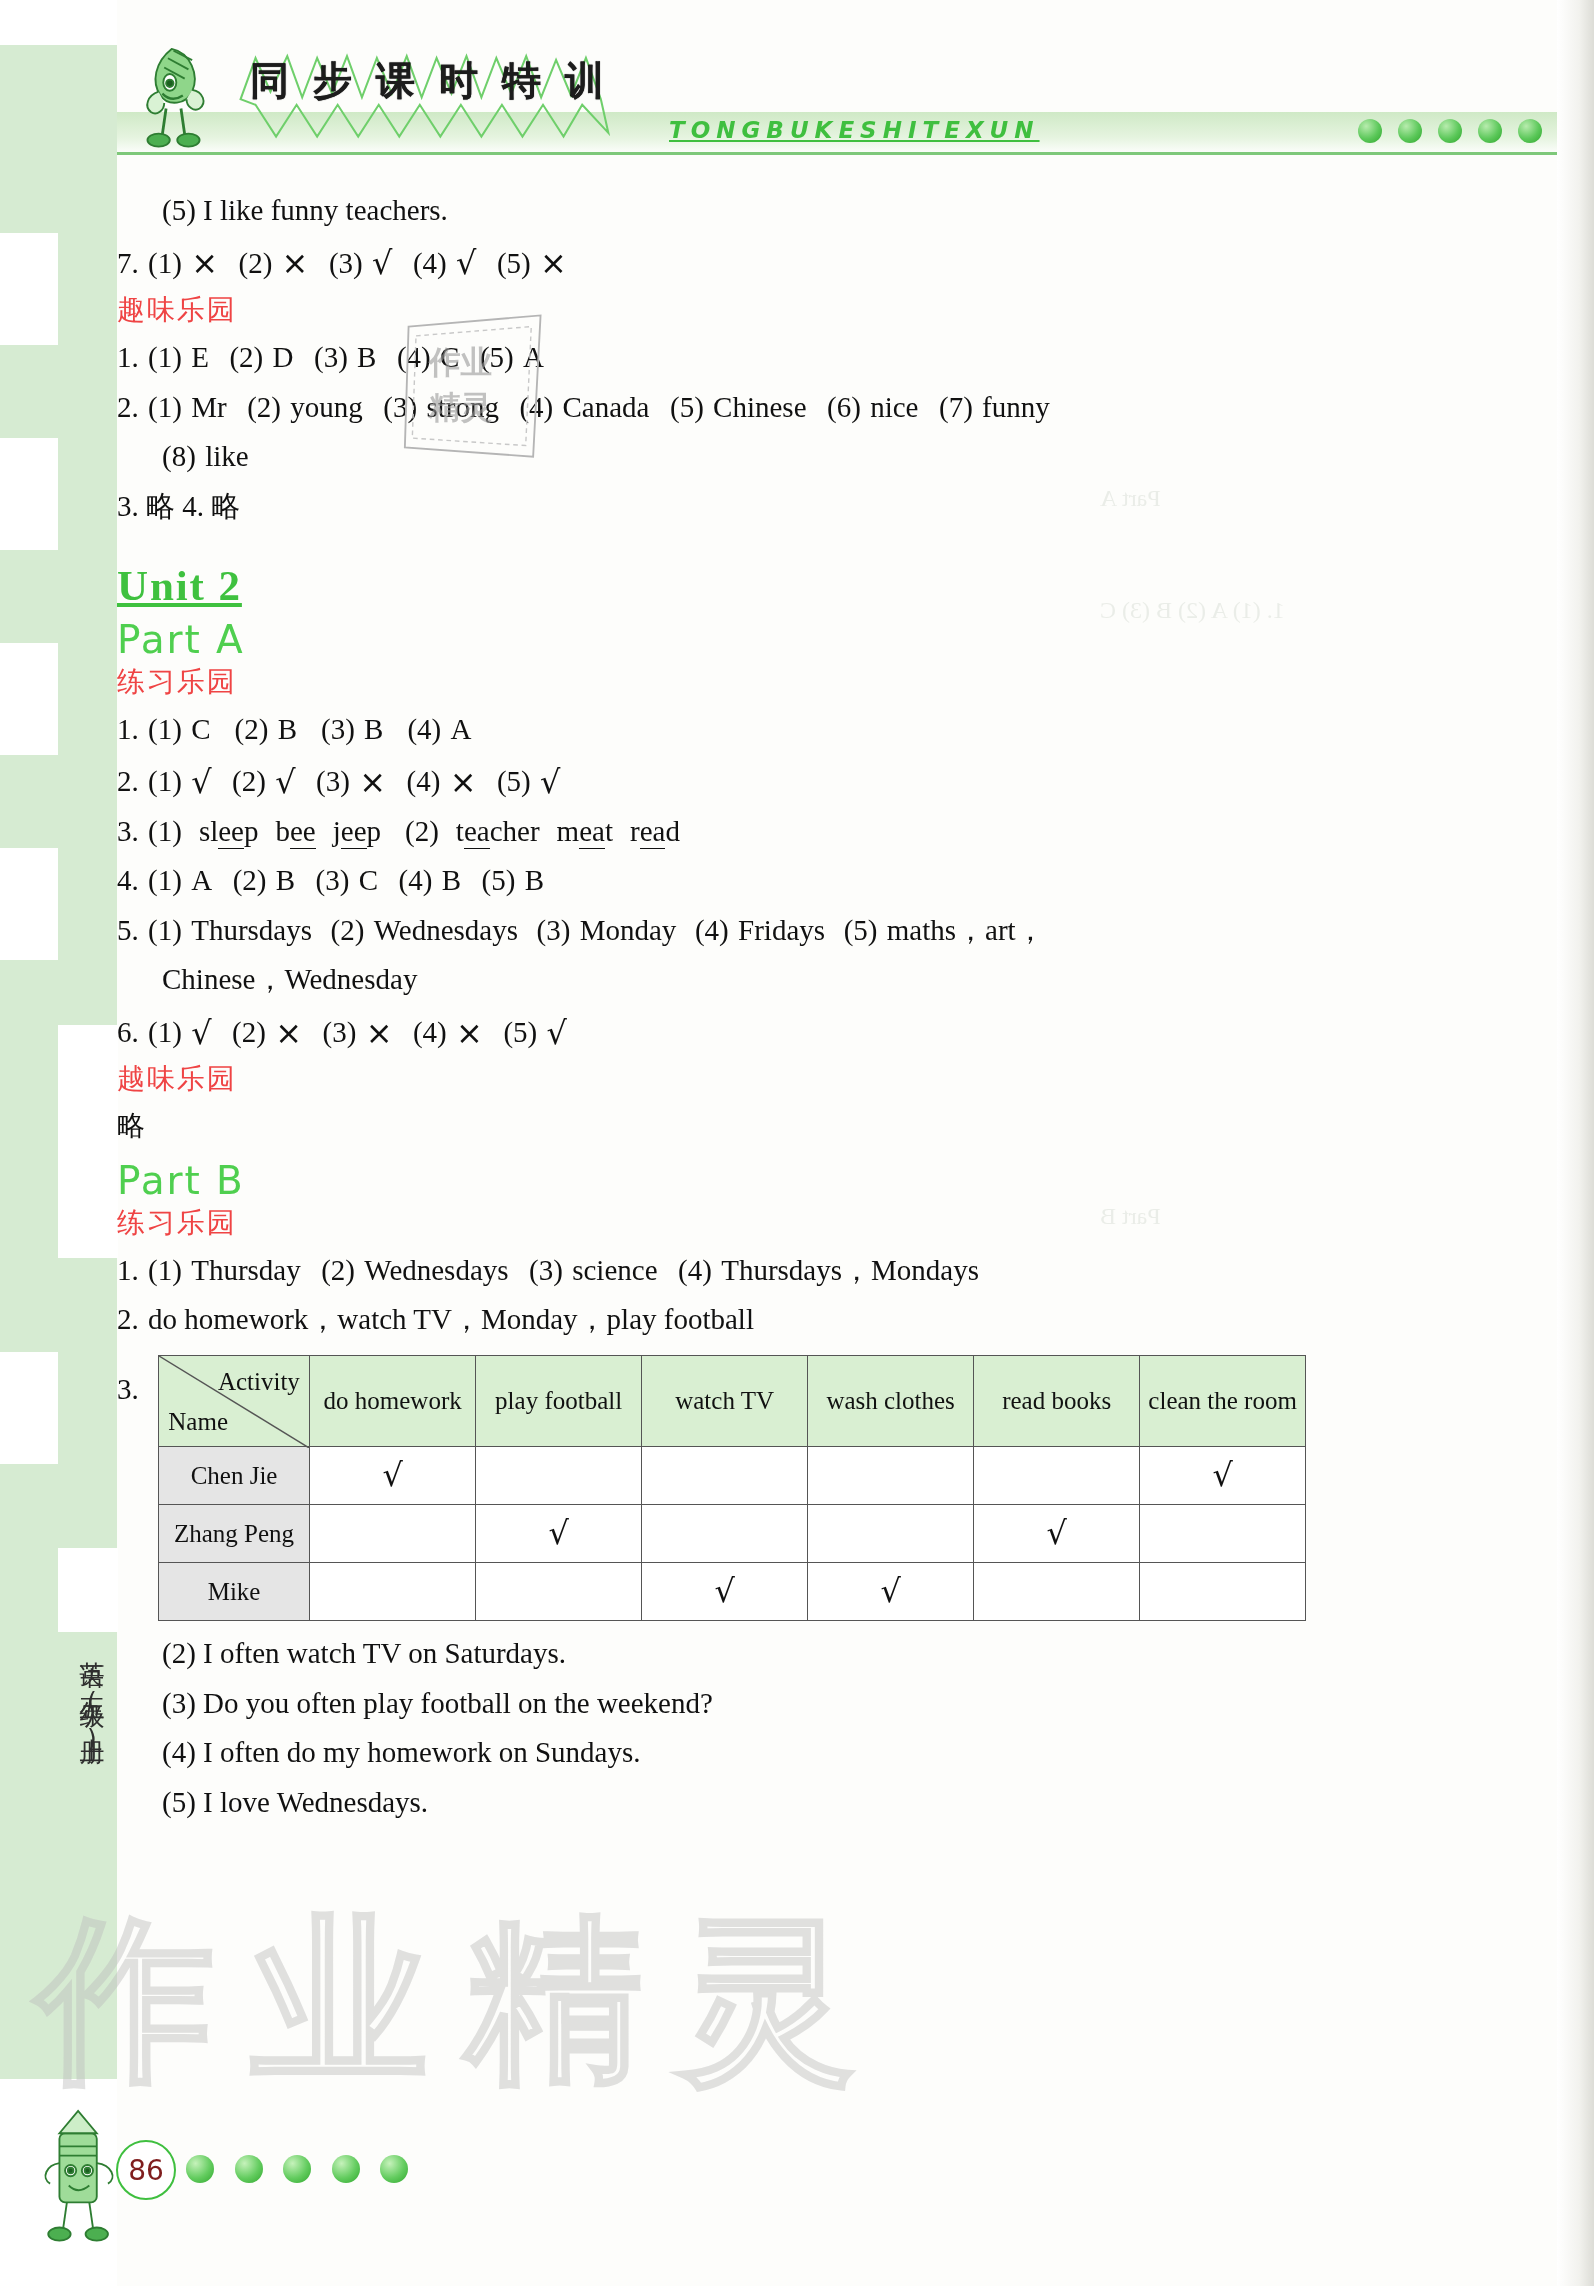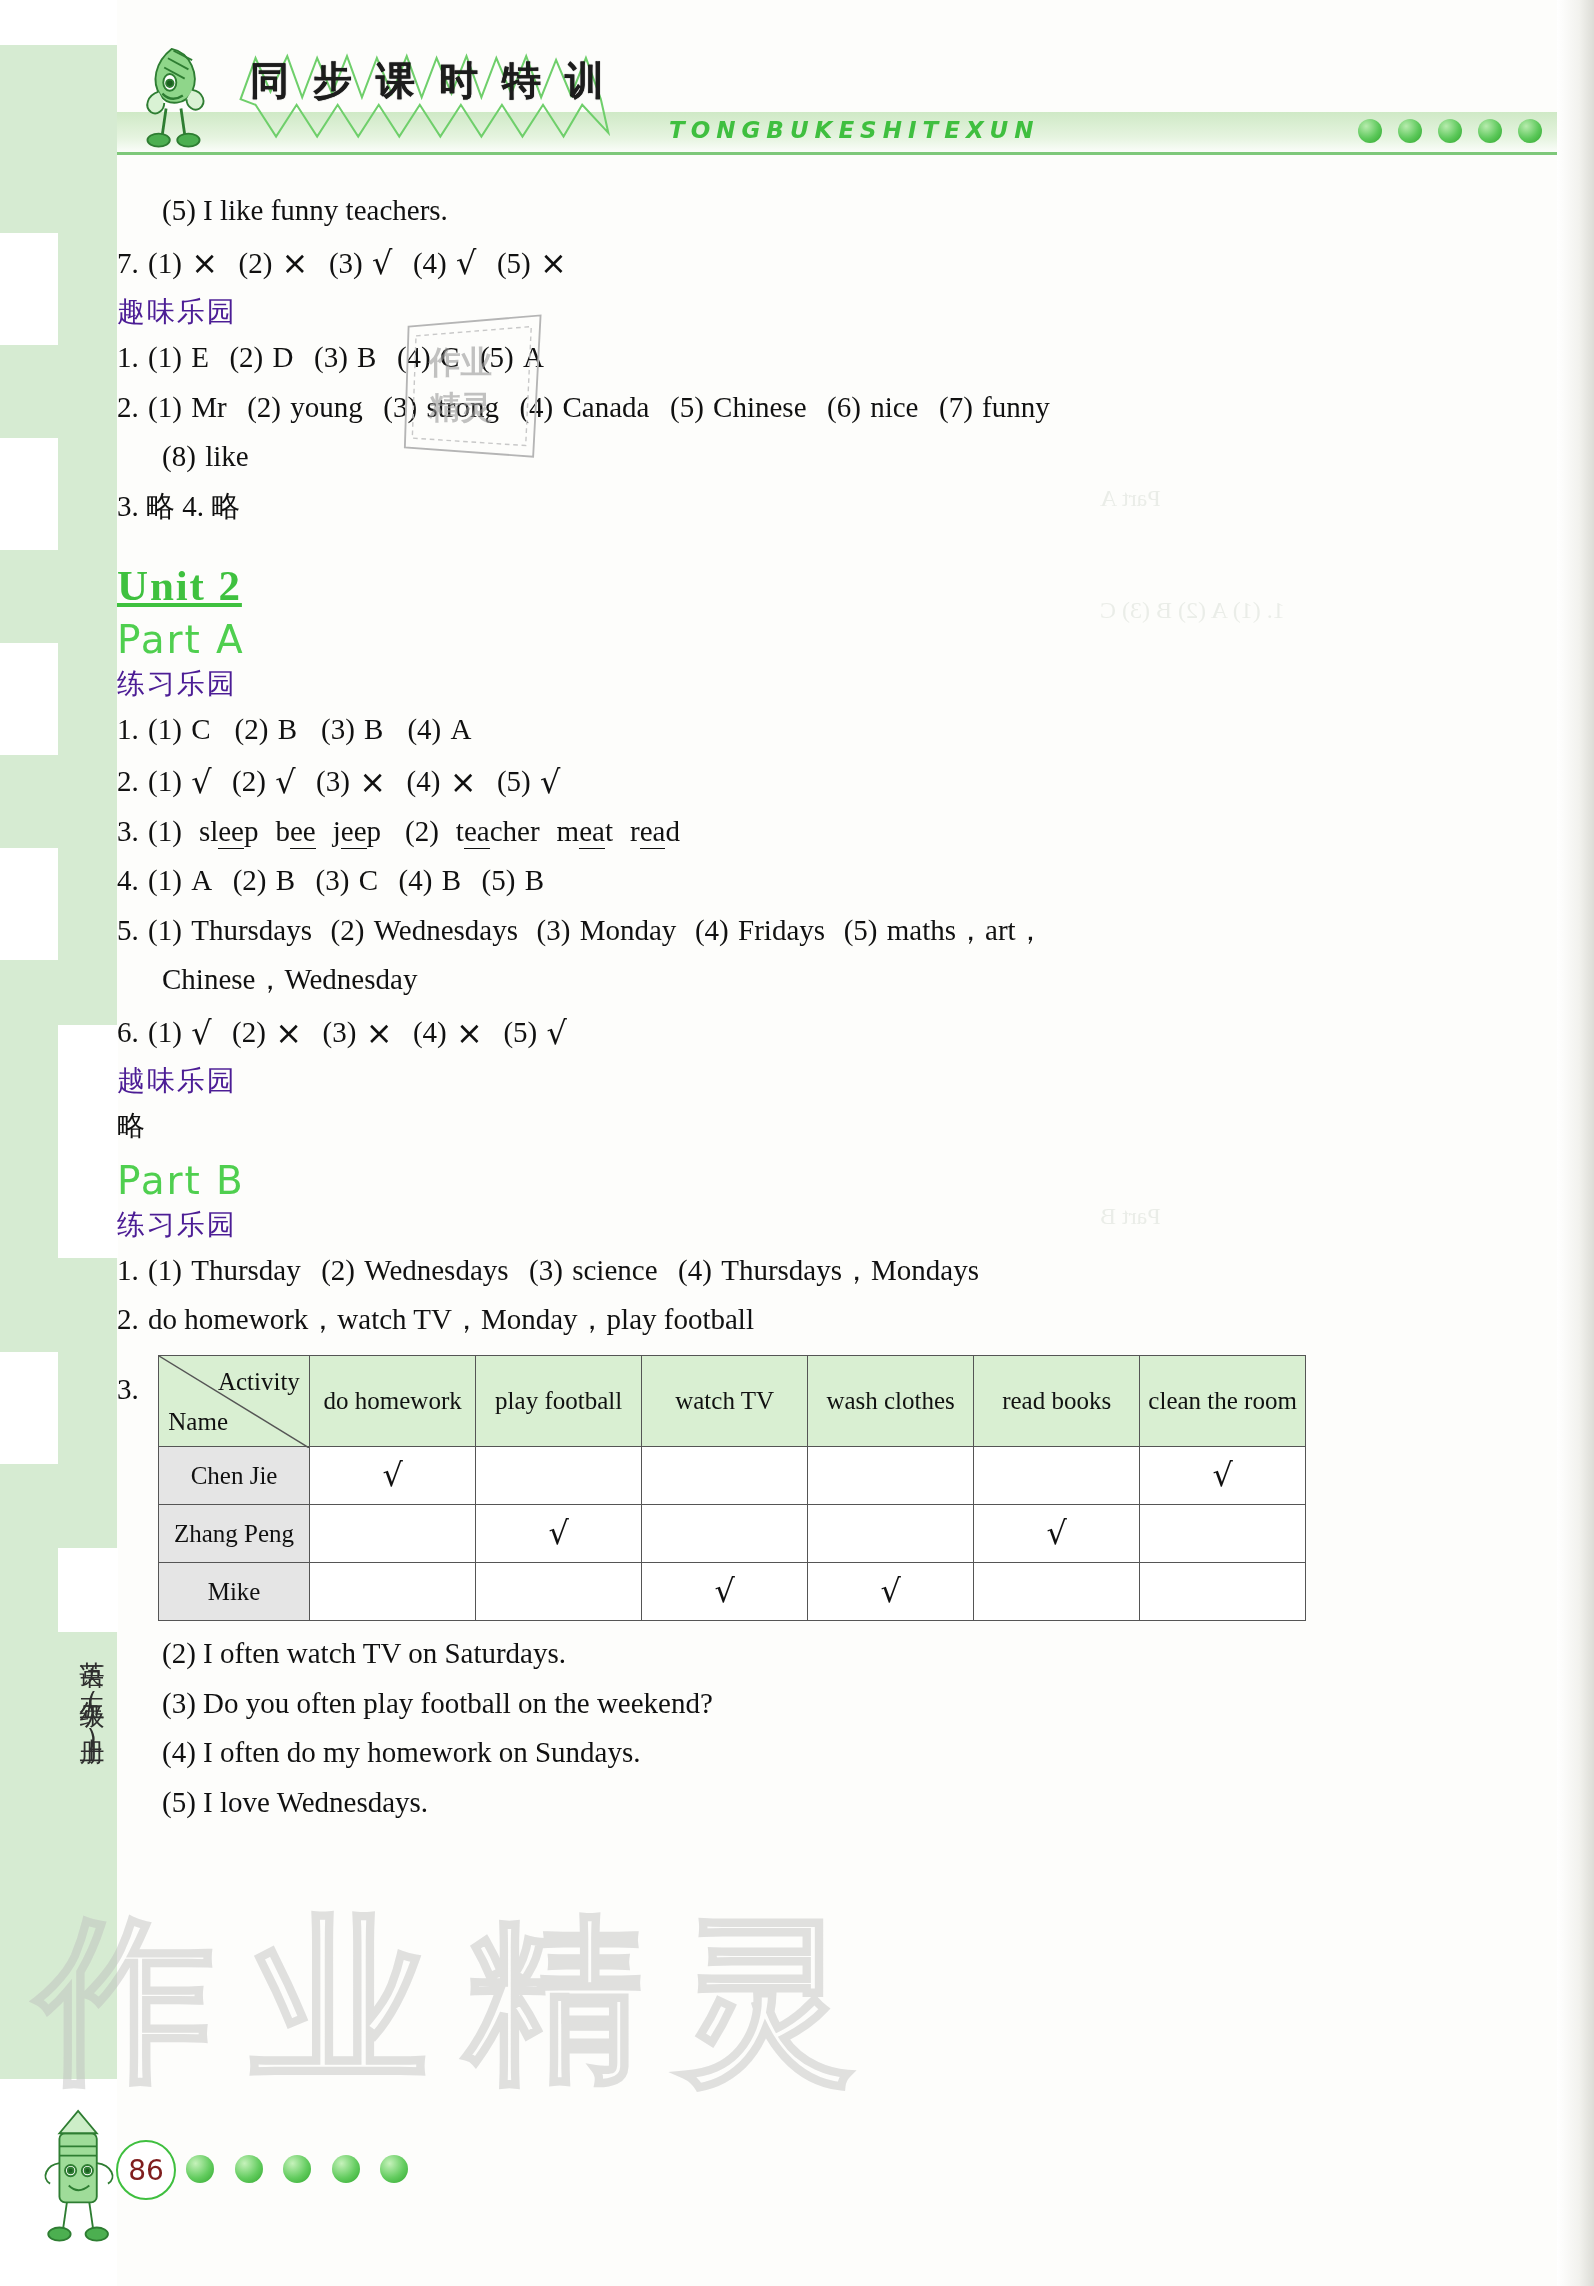--- a/index.html
+++ b/index.html
@@ -50,21 +50,21 @@
   #title-cn {
     position:absolute; left:250px; top:54px;
     font-family:"DejaVu Sans", sans-serif; font-weight:bold;
     font-size:39px; letter-spacing:24px; color:#1c1c1c;
     text-shadow:0 0 0.9px #000;
   }
   #title-stars { position:absolute; left:235px; top:43px; width:392px; height:103px; }
   #title-py {
     position:absolute; left:669px; top:117px;
     font-family:"DejaVu Sans", sans-serif; font-style:italic;
-    font-size:23px; letter-spacing:6px; color:#3fbf3f; font-weight:600;
+    font-size:23px; letter-spacing:6px; color:#3fbf3f; font-weight:600;text-decoration:underline;
   }
   #header-dots { position:absolute; right:52px; top:119px; display:flex; gap:16px; }
   .dot {
     width:24px; height:24px; border-radius:50%;
     background:radial-gradient(circle at 34% 30%,#b8ecae 0%,#5cc85a 55%,#2ea62c 100%);
   }
 
   
   #content {
     position:absolute; left:117px; top:196px; width:1380px;
@@ -83,22 +83,22 @@
     font-size:43px; color:#3fc13f; letter-spacing:1.9px;
     margin:43px 0 13px 0;
     text-decoration:underline;
   }
   .heading-part {
     font-family:"DejaVu Sans", sans-serif; font-weight:500;
     font-size:39px; color:#4fcf4f; letter-spacing:1.9px;
     margin:9.3px 0 11.2px 0;
   }
   .heading-cn {
-    font-family:Liberation Sans, sans-serif; font-size:28px;
-    color:#4c1d95; margin-bottom:17px; letter-spacing:1.9px;
+    font-family:Liberation Mono, monospace; font-size:28px;
+    color:#ef4444; margin-bottom:17px; letter-spacing:1.9px;
   }
 
   
   #table-block { position:relative; margin:11.2px 0 18.6px 0; }
   #table-num { position:absolute; left:0; top:20.5px; font-size:29px; }
   #act-table {
     margin-left:41px; border-collapse:collapse;
     font-family:"Liberation Serif", serif; font-size:25px; color:#111;
   }
   #act-table td, #act-table th { border:1.4px solid #555; text-align:center; padding:0; font-weight:normal; }

